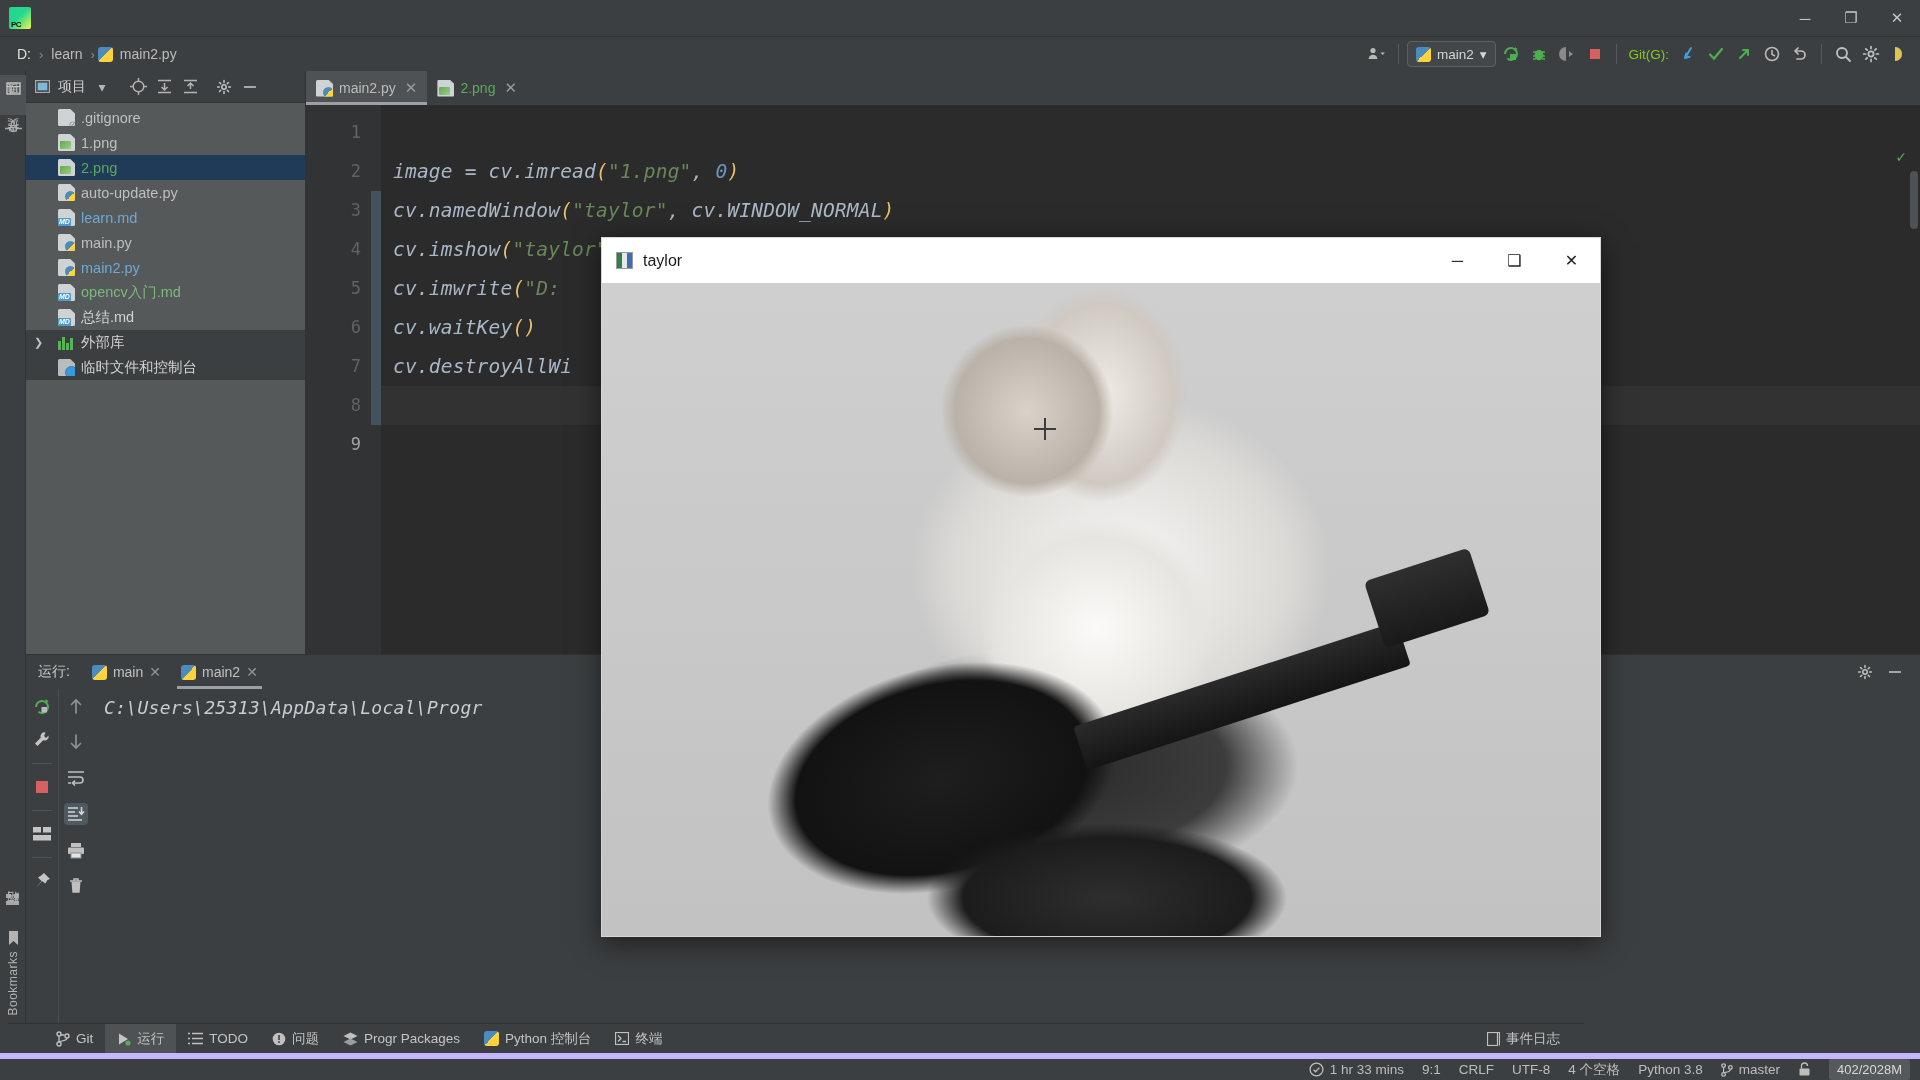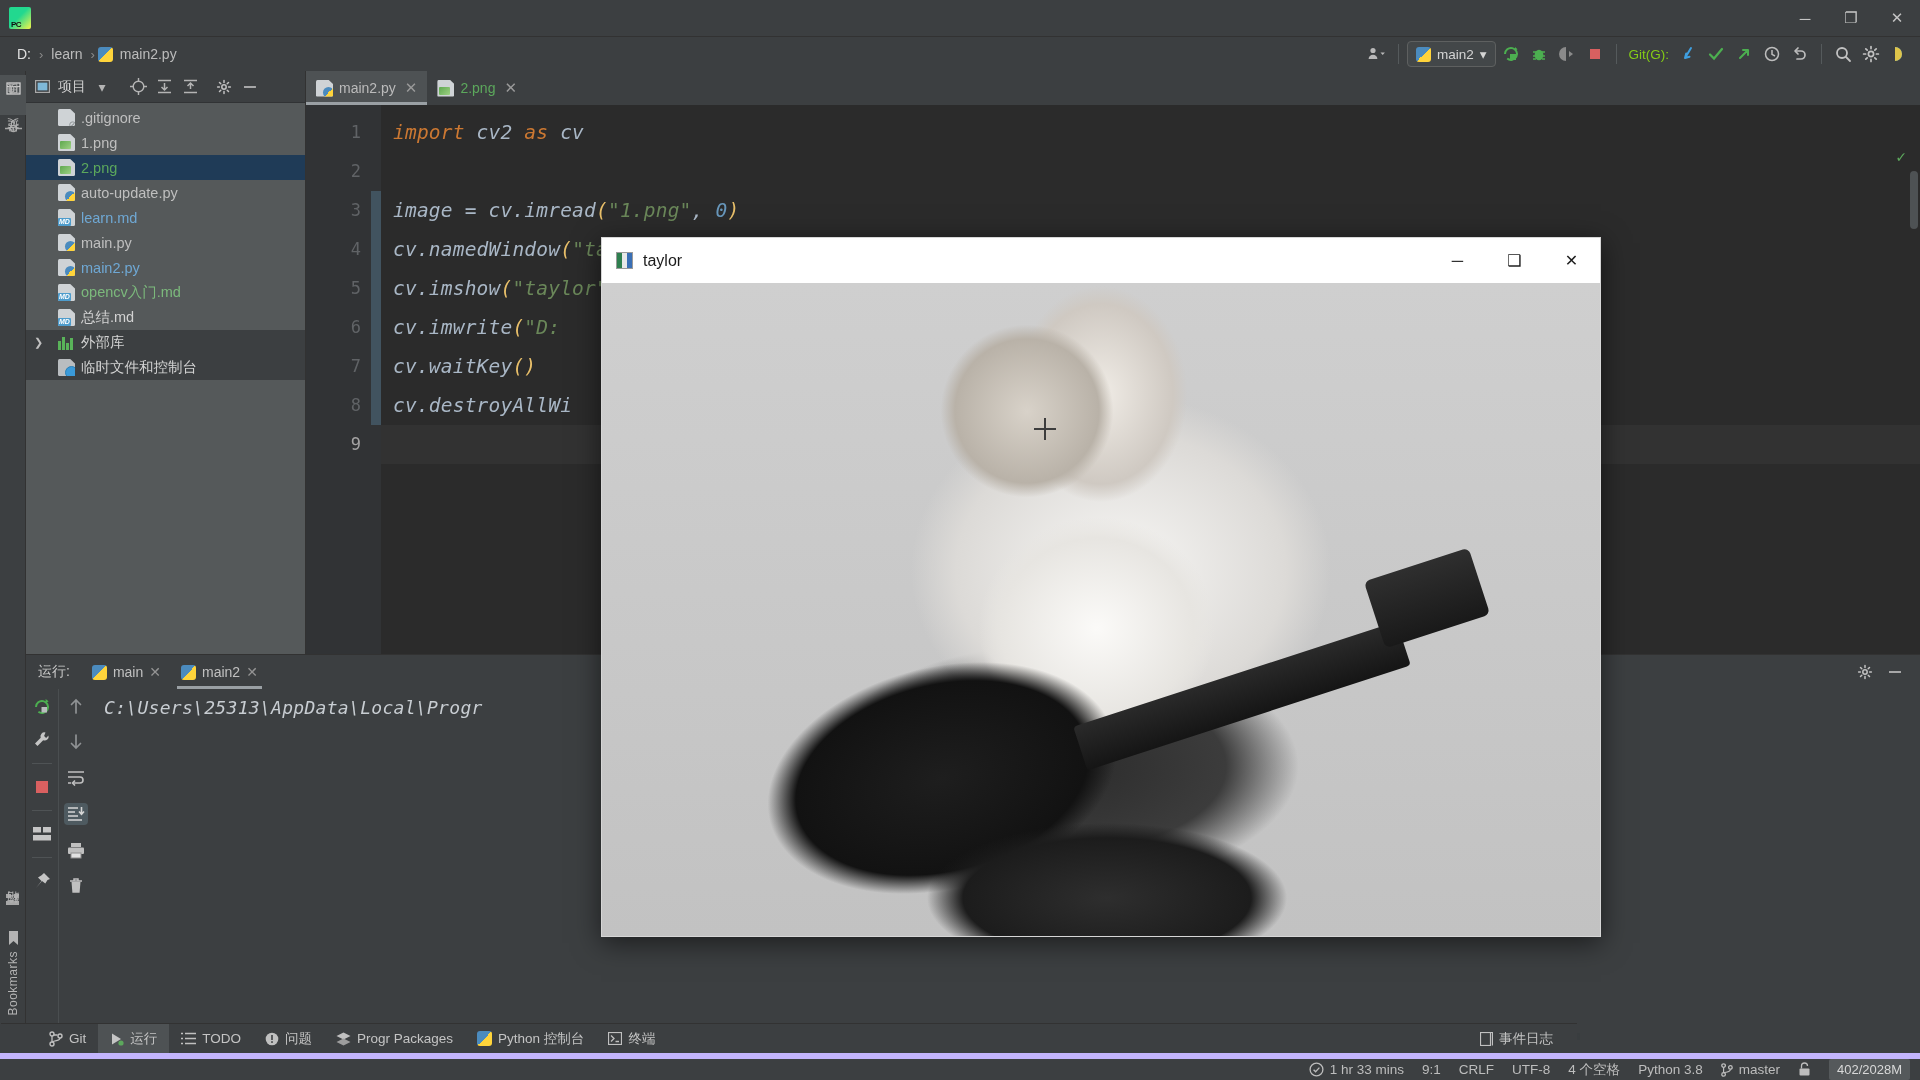--- a/index.html
+++ b/index.html
@@ -135,21 +135,21 @@
   .run-side2 { width:34px; background:#3c3f41; padding-top:6px; display:flex; flex-direction:column;
      align-items:center; gap:14px; border-left:1px solid #4a4e50;}
   .sidebtn { width:24px; height:22px; display:flex; align-items:center; justify-content:center; color:#b6b6b6;}
   .sidebtn.boxed{ background:#4e5a60; border-radius:4px;}
   .sep-h { width:20px; height:1px; background:#4f5355;}
   .console { flex:1; background:#3c3f41; padding:8px 0 0 12px; overflow:hidden;}
   .console .line { font-family:"DejaVu Sans Mono","Liberation Mono",monospace; font-style:italic;
      font-size:18px; color:#c8cdd2; white-space:nowrap; letter-spacing:0.3px;}
 
   
-  .bottombar { position:absolute; left:1px; bottom:27px; width:1576px; height:30px;
+  .bottombar { position:absolute; left:8px; bottom:27px; width:1576px; height:30px;
      background:#3c3f41; display:flex; align-items:center; gap:0px; z-index:41;
      border-top:1px solid #323232;}
   .bb-item { display:flex; align-items:center; gap:6px; padding:4px 12px; color:#c4c4c4;
      font-size:13.5px; height:30px; }
   .bb-item.active{ background:#4e5254; }
   .bb-right { margin-left:auto; display:flex; align-items:center; padding-right:12px; gap:6px;}
 
   
   .statusbar { position:absolute; left:0; bottom:0; width:1920px; height:27px;
      background:#3c3f41; display:flex; align-items:center; z-index:41;
@@ -497,21 +497,20 @@
           <div class="mk"></div>
         <div class="mk b"></div>
           <div class="mk b"></div>
           <div class="mk b"></div>
         <div class="mk b"></div>
           <div class="mk b"></div>
           <div class="mk b"></div>
           <div class="mk"></div>
       </div>
       <div class="codelines">
-        <div class="cl"><span class="kw">import</span><span class="id"> cv2 </span><span class="kw">as</span><span class="id"> cv</span></div>
         <div class="cl"></div>
         <div class="cl"><span class="id">image = cv.imread</span><span class="par">(</span><span class="str">"1.png"</span><span class="id">, </span><span class="num">0</span><span class="par">)</span></div>
         <div class="cl"><span class="id">cv.namedWindow</span><span class="par">(</span><span class="str">"taylor"</span><span class="id">, cv.WINDOW_NORMAL</span><span class="par">)</span></div>
         <div class="cl"><span class="id">cv.imshow</span><span class="par">(</span><span class="str">"taylor"</span><span class="id">, image</span><span class="par">)</span></div>
         <div class="cl"><span class="id">cv.imwrite</span><span class="par">(</span><span class="str">"D:</span></div>
         <div class="cl"><span class="id">cv.waitKey</span><span class="par">()</span></div>
         <div class="cl"><span class="id">cv.destroyAllWi</span></div>
         <div class="cl cur"></div>
       </div>
       <div class="ed-check">✓</div>

